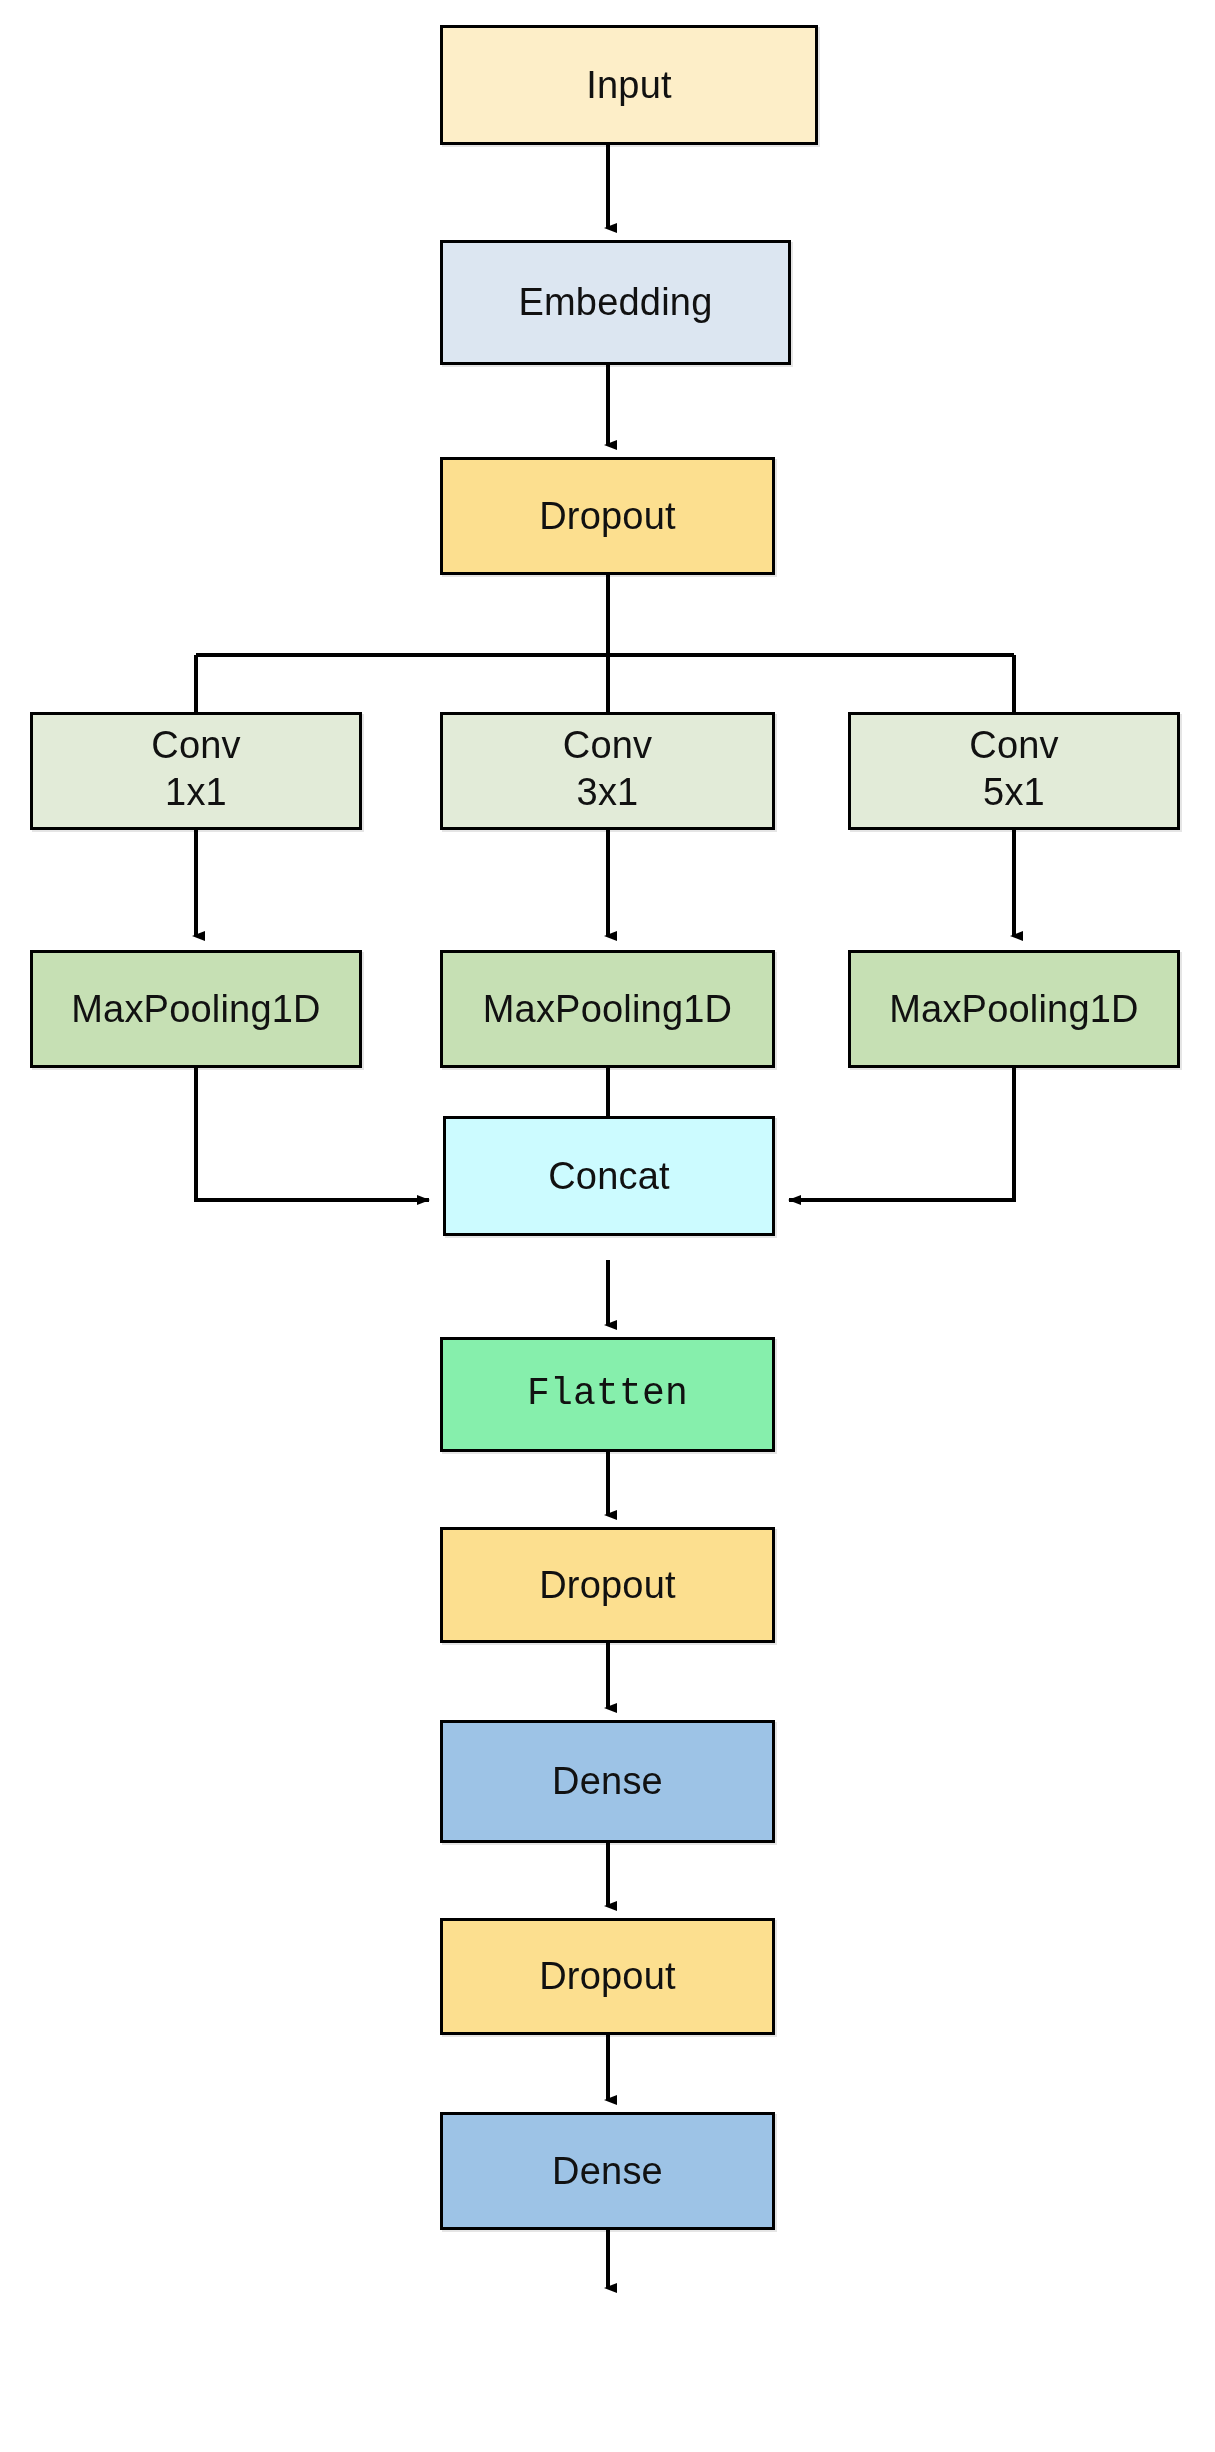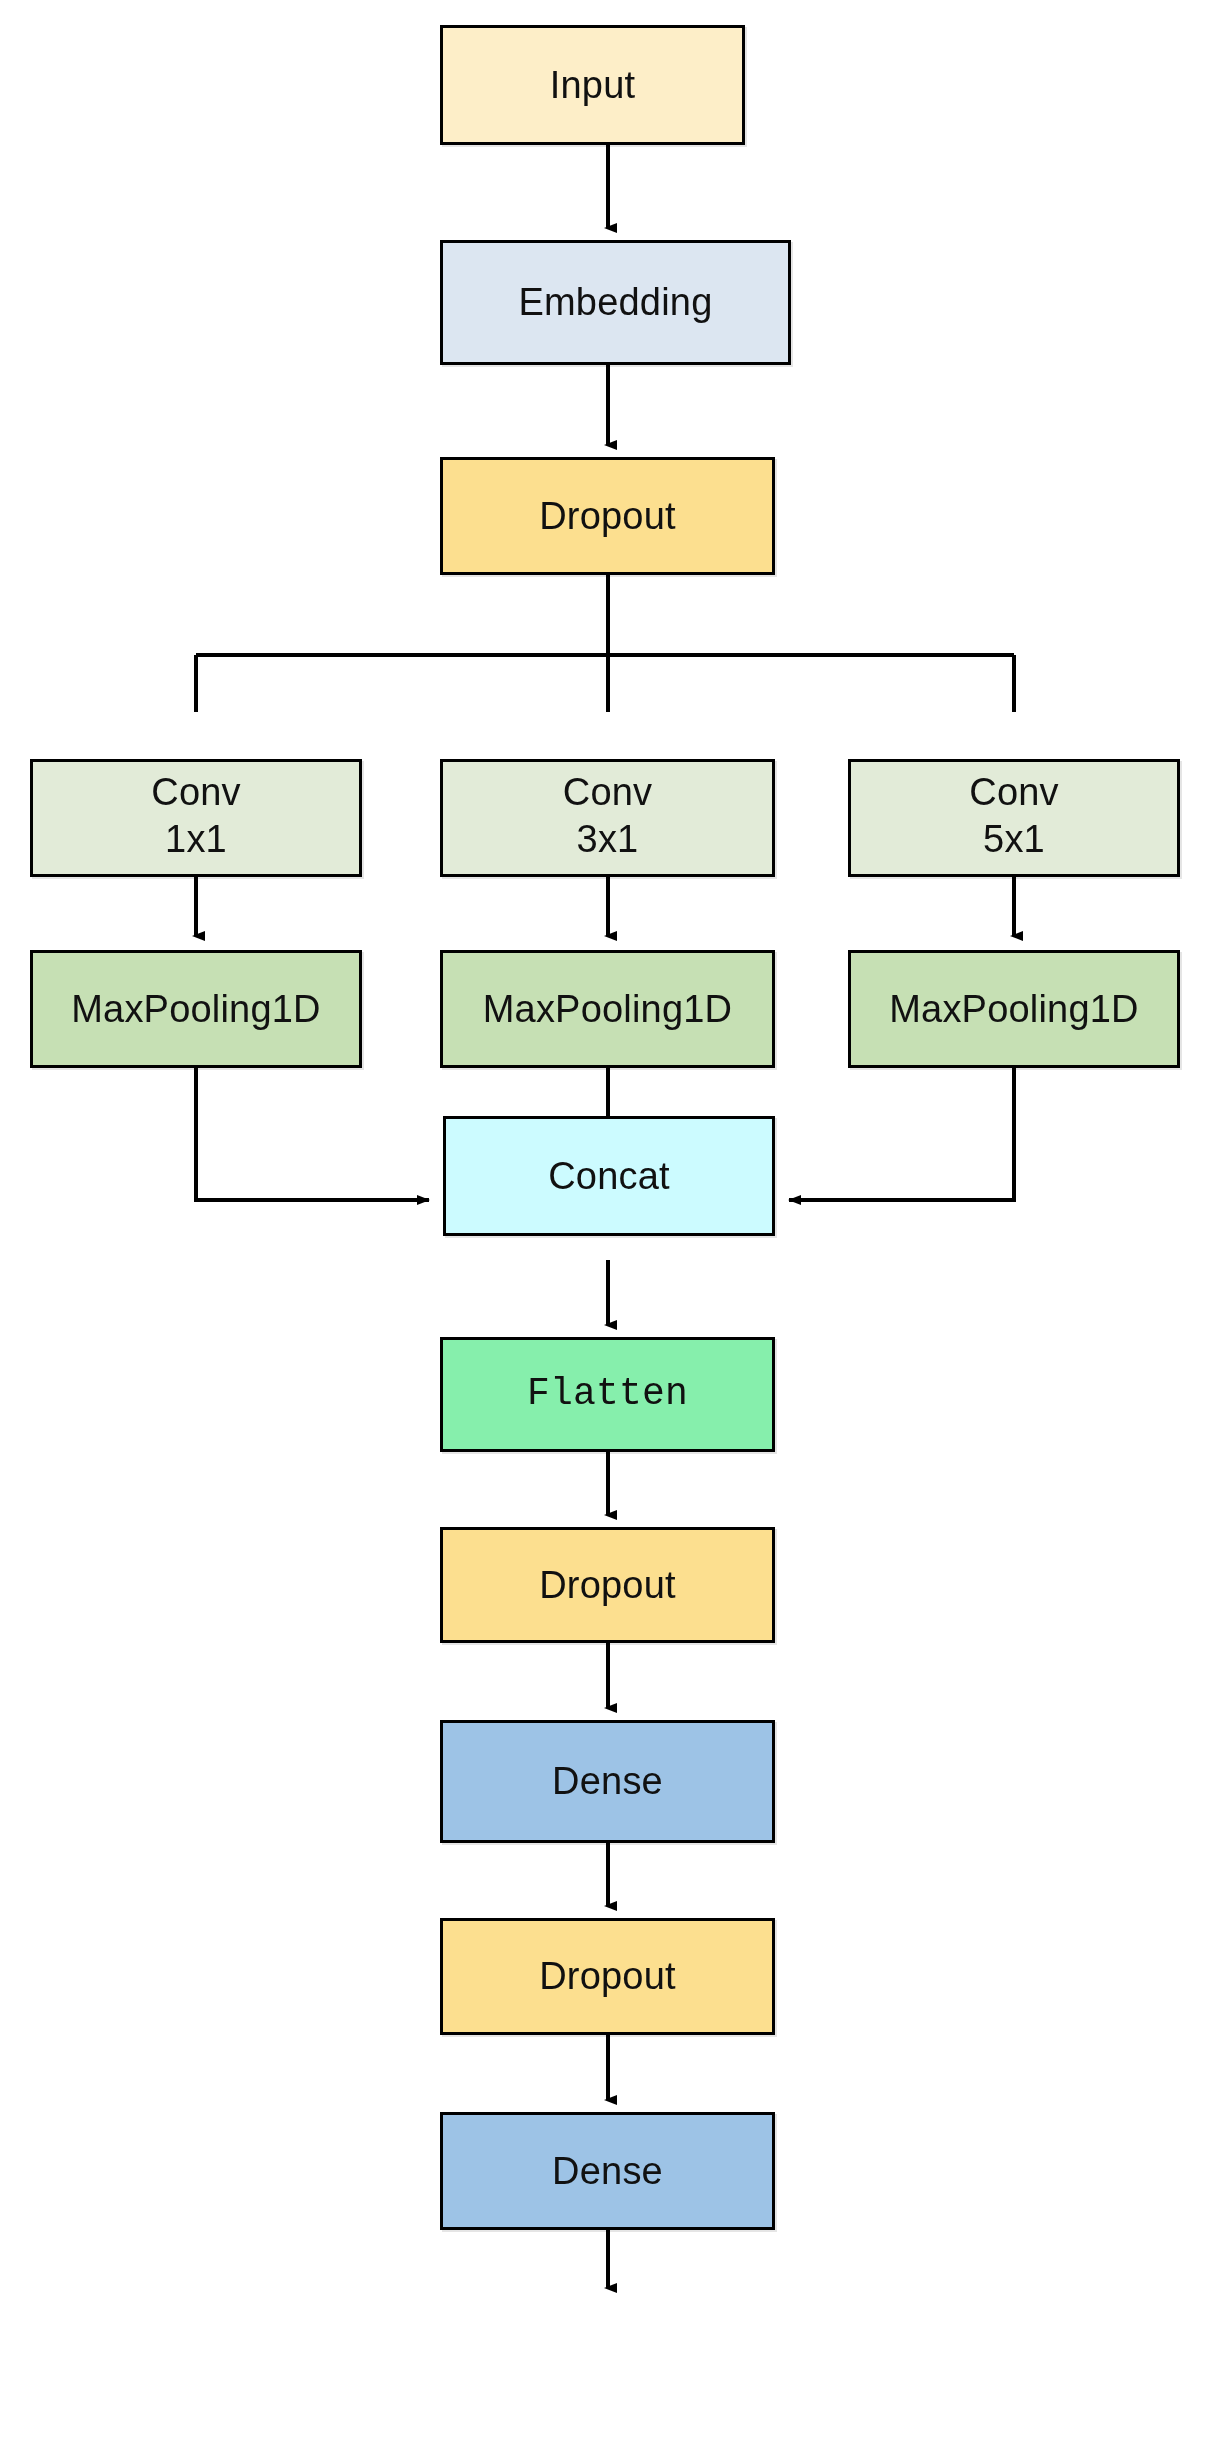--- a/index.html
+++ b/index.html
@@ -40,21 +40,20 @@
     line-height: 1.18;
     letter-spacing: 0.2px;
     box-shadow: 2px 2px 0 rgba(0,0,0,0.10);
   }
   .node .line2 {
     display: block;
   }
   .node.two-line {
     justify-content: space-evenly;
     padding: 6px 0 10px 0;
-    margin-top: 47px;
   }
 </style>
 </head>
 <body>
 
 <div id="diagram-root" style="background: rgb(255, 255, 255); width: 1215px; height: 2452px;">
 
   <svg id="edge-layer" viewBox="0 0 1215 2452" width="1215" height="2452" xmlns="http://www.w3.org/2000/svg">
     <defs>
       <marker id="arrowDown" markerWidth="20" markerHeight="20" refX="5" refY="9" orient="auto" markerUnits="userSpaceOnUse">
@@ -89,21 +88,21 @@
 
       <line x1="608" y1="1260" x2="608" y2="1325" marker-end="url(#arrowDown)"></line>
       <line x1="608" y1="1452" x2="608" y2="1515" marker-end="url(#arrowDown)"></line>
       <line x1="608" y1="1643" x2="608" y2="1708" marker-end="url(#arrowDown)"></line>
       <line x1="608" y1="1843" x2="608" y2="1906" marker-end="url(#arrowDown)"></line>
       <line x1="608" y1="2035" x2="608" y2="2100" marker-end="url(#arrowDown)"></line>
       <line x1="608" y1="2230" x2="608" y2="2288" marker-end="url(#arrowDown)"></line>
     </g>
   </svg>
 
-  <div class="node" style="left: 440px; top: 25px; width: 305px; height: 120px; background: rgb(253, 238, 200); border-color: rgb(0, 0, 0);">
+  <div class="node" style="left: 440px; top: 25px; width: 378px; height: 120px; background: rgb(253, 238, 200); border-color: rgb(0, 0, 0);">
     <span>Input</span>
   </div>
   <div class="node" style="left: 440px; top: 240px; width: 351px; height: 125px; background: rgb(220, 230, 241); border-color: rgb(0, 0, 0);">
     <span>Embedding</span>
   </div>
   <div class="node" style="left: 440px; top: 457px; width: 335px; height: 118px; background: rgb(252, 223, 143); border-color: rgb(0, 0, 0);">
     <span>Dropout</span>
   </div>
 
   <div class="node two-line" style="left: 30px; top: 712px; width: 332px; height: 118px; background: rgb(226, 235, 216); border-color: rgb(0, 0, 0);">

